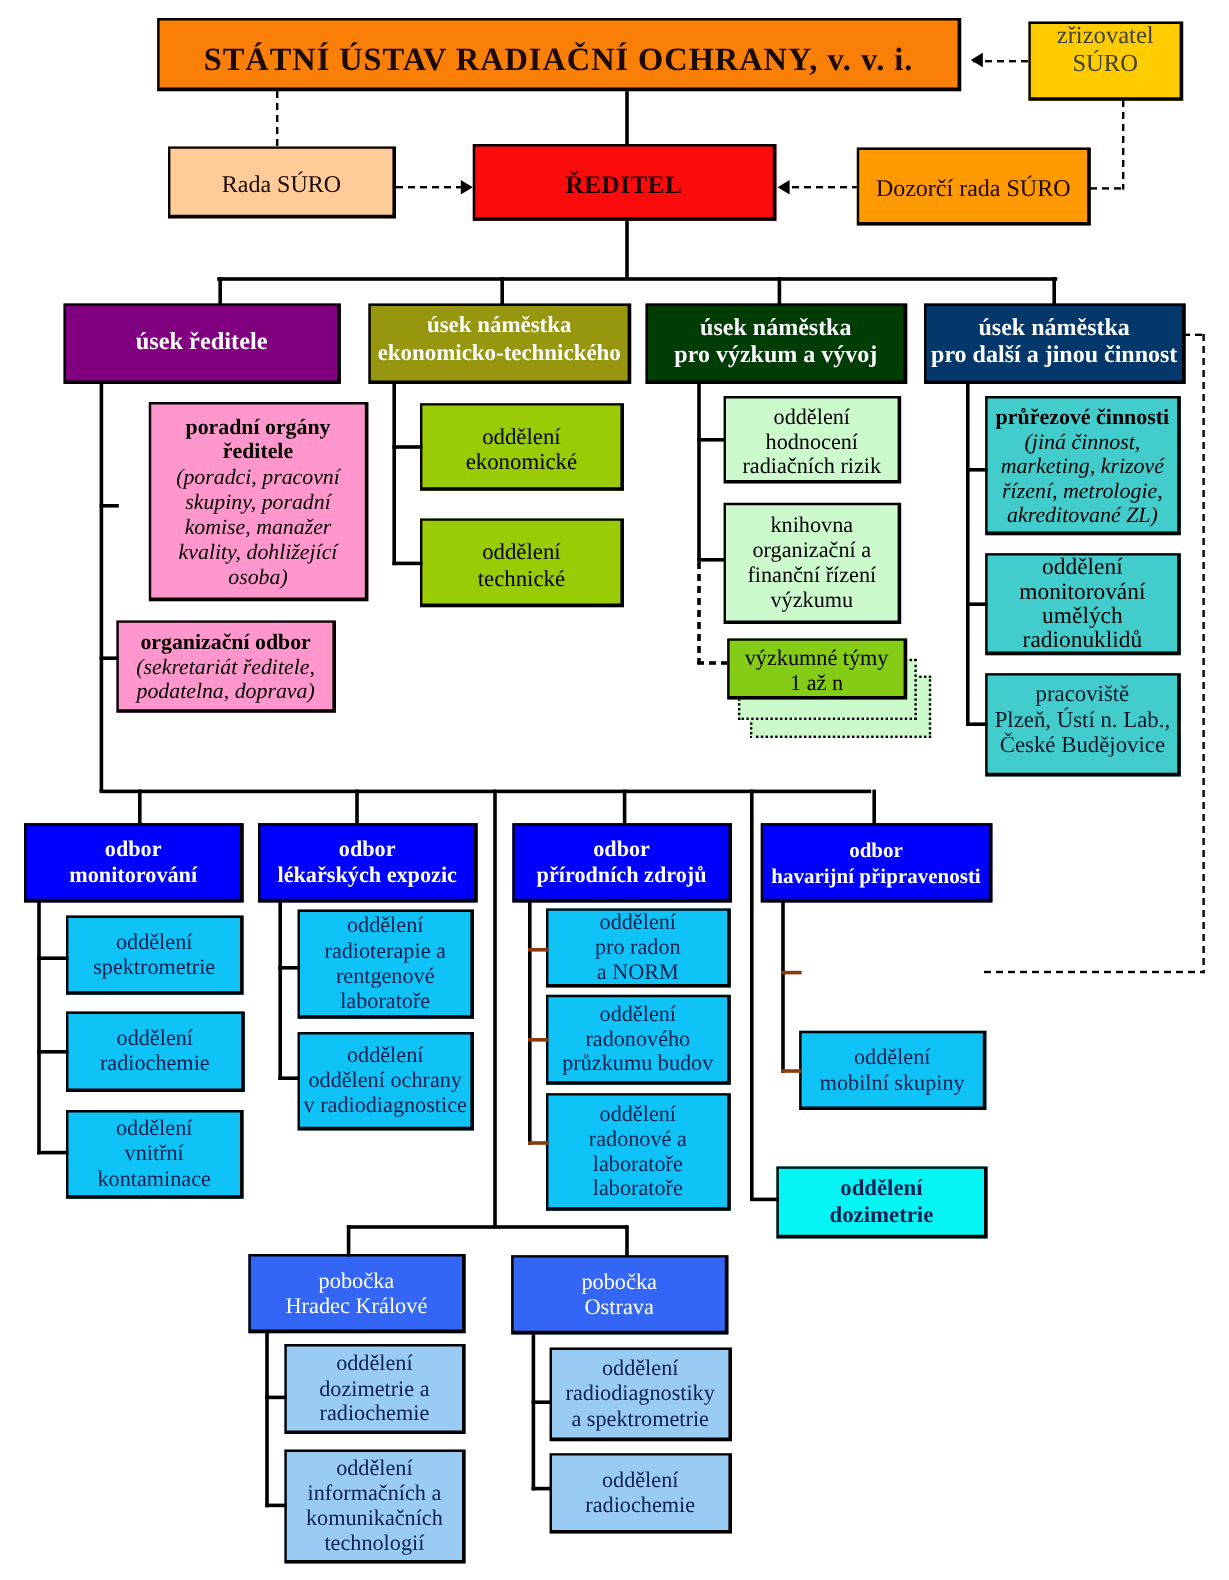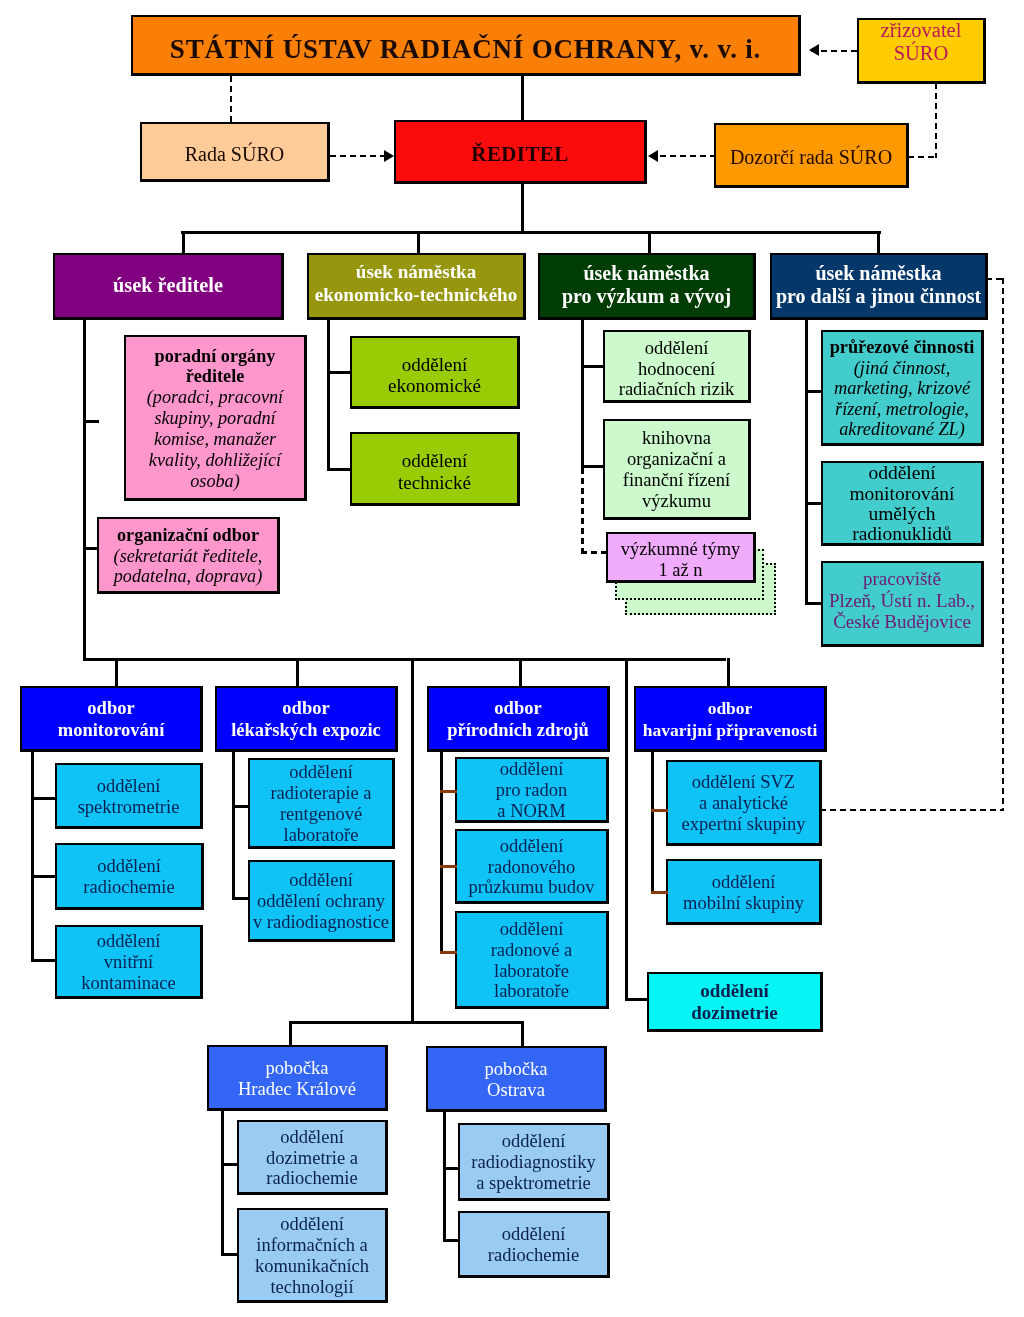--- a/index.html
+++ b/index.html
@@ -16,21 +16,21 @@
   .ln{position:absolute;}
   .arw{position:absolute;width:0;height:0;}
 </style>
 </head>
 <body>
 
 <div id="chart">
 <div class="box" style="left:131px;top:15px;width:670px;height:61px;background:#F97F07;color:#1A0A00;font-size:27px;line-height:1.0;font-weight:bold;letter-spacing:0.8px;padding-top:8px;">
   <span class="tl">STÁTNÍ ÚSTAV RADIAČNÍ OCHRANY, v. v. i.</span>
 </div>
-<div class="box" style="left:857px;top:18px;width:129px;height:66px;background:#FFCC00;color:#be185d;font-size:20.5px;line-height:1.1;padding-bottom:18px;">
+<div class="box" style="left:857px;top:18px;width:129px;height:66px;background:#FFCC00;color:#404040;font-size:20.5px;line-height:1.1;padding-bottom:18px;">
   <span class="tl">zřizovatel</span>
   <span class="tl">SÚRO</span>
 </div>
 <div class="box" style="left:140px;top:122px;width:190px;height:60px;background:#FFCC99;color:#1A0A00;font-size:20px;line-height:1.08;padding-top:6px;">
   <span class="tl">Rada SÚRO</span>
 </div>
 <div class="box" style="left:714px;top:123px;width:195px;height:65px;background:#FF9900;color:#200800;font-size:20px;line-height:1.08;padding-top:6px;">
   <span class="tl">Dozorčí rada SÚRO</span>
 </div>
 <div class="box" style="left:394px;top:120px;width:253px;height:64px;background:#FB0C0C;color:#200000;font-size:21px;line-height:1.08;font-weight:bold;letter-spacing:0.4px;padding-top:6px;">
@@ -81,38 +81,38 @@
 <div class="box" style="left:603px;top:419px;width:148px;height:101px;background:#CCFACC;color:#000000;font-size:18.5px;line-height:1.125;padding-top:2px;">
   <span class="tl">knihovna</span>
   <span class="tl">organizační a</span>
   <span class="tl">finanční řízení</span>
   <span class="tl">výzkumu</span>
 </div>
 <div class="box dot" style="left:625px;top:563px;width:151px;height:52px;background:#CCFACC;color:#000000;font-size:18px;line-height:1.08;z-index:1;padding-top:6px;">
 </div>
 <div class="box dot" style="left:615px;top:549px;width:149px;height:51px;background:#CCFACC;color:#000000;font-size:18px;line-height:1.08;z-index:2;padding-top:6px;">
 </div>
-<div class="box" style="left:606px;top:532px;width:150px;height:51px;background:#f0abfc;color:#000000;font-size:18.5px;line-height:1.13;z-index:3;padding-top:6px;">
+<div class="box" style="left:606px;top:532px;width:150px;height:51px;background:#84cc16;color:#000000;font-size:18.5px;line-height:1.13;z-index:3;padding-top:6px;">
   <span class="tl">výzkumné týmy</span>
   <span class="tl">1 až n</span>
 </div>
 <div class="box" style="left:821px;top:330px;width:163px;height:116px;background:#42CCCC;color:#000000;font-size:18.3px;line-height:1.125;font-weight:bold;padding-top:2px;">
   <span class="tl">průřezové činnosti</span>
   <span class="tl it">(jiná činnost,</span>
   <span class="tl it">marketing, krizové</span>
   <span class="tl it">řízení, metrologie,</span>
   <span class="tl it">akreditované ZL)</span>
 </div>
 <div class="box" style="left:821px;top:461px;width:163px;height:85px;background:#42CCCC;color:#000000;font-size:19.5px;line-height:1.05;padding-top:2px;">
   <span class="tl">oddělení</span>
   <span class="tl">monitorování</span>
   <span class="tl">umělých</span>
   <span class="tl">radionuklidů</span>
 </div>
-<div class="box" style="left:821px;top:561px;width:163px;height:86px;background:#42CCCC;color:#701a75;font-size:19px;line-height:1.13;padding-bottom:6px;font-family:Liberation Serif, serif;">
+<div class="box" style="left:821px;top:561px;width:163px;height:86px;background:#42CCCC;color:#0f172a;font-size:19px;line-height:1.13;padding-bottom:6px;font-family:Liberation Serif, serif;">
   <span class="tl">pracoviště</span>
   <span class="tl">Plzeň, Ústí n. Lab.,</span>
   <span class="tl">České Budějovice</span>
 </div>
 <div class="box" style="left:20px;top:686px;width:183px;height:66px;background:#0000FF;color:#FFFFFF;font-size:18.5px;line-height:1.16;font-weight:bold;padding-top:2px;">
   <span class="tl">odbor</span>
   <span class="tl">monitorování</span>
 </div>
 <div class="box" style="left:215px;top:686px;width:183px;height:66px;background:#0000FF;color:#FFFFFF;font-size:18.5px;line-height:1.16;font-weight:bold;padding-top:2px;">
   <span class="tl">odbor</span>
@@ -158,25 +158,20 @@
 <div class="box" style="left:455px;top:829px;width:154px;height:75px;background:#0FC3F7;color:#0A2050;font-size:18.5px;line-height:1.13;padding-top:2px;">
   <span class="tl">oddělení</span>
   <span class="tl">radonového</span>
   <span class="tl">průzkumu budov</span>
 </div>
 <div class="box" style="left:455px;top:911px;width:154px;height:98px;background:#0FC3F7;color:#0A2050;font-size:18.5px;line-height:1.13;padding-top:2px;">
   <span class="tl">oddělení</span>
   <span class="tl">radonové  a</span>
   <span class="tl">laboratoře</span>
   <span class="tl">laboratoře</span>
-</div>
-<div class="box" style="left:666px;top:760px;width:156px;height:86px;background:#0FC3F7;color:#0A2050;font-size:18.5px;line-height:1.13;padding-top:2px;">
-  <span class="tl">oddělení  SVZ</span>
-  <span class="tl">a analytické</span>
-  <span class="tl">expertní skupiny</span>
 </div>
 <div class="box" style="left:666px;top:859px;width:156px;height:66px;background:#0FC3F7;color:#0A2050;font-size:18.5px;line-height:1.13;padding-top:2px;">
   <span class="tl">oddělení</span>
   <span class="tl">mobilní skupiny</span>
 </div>
 <div class="box" style="left:647px;top:972px;width:176px;height:60px;background:#05F5F5;color:#0A2050;font-size:19px;line-height:1.13;font-weight:bold;padding-top:0px;">
   <span class="tl">oddělení</span>
   <span class="tl">dozimetrie</span>
 </div>
 <div class="box" style="left:207px;top:1045px;width:181px;height:66px;background:#3366F5;color:#FFFFFF;font-size:18.6px;line-height:1.13;padding-top:0px;">

